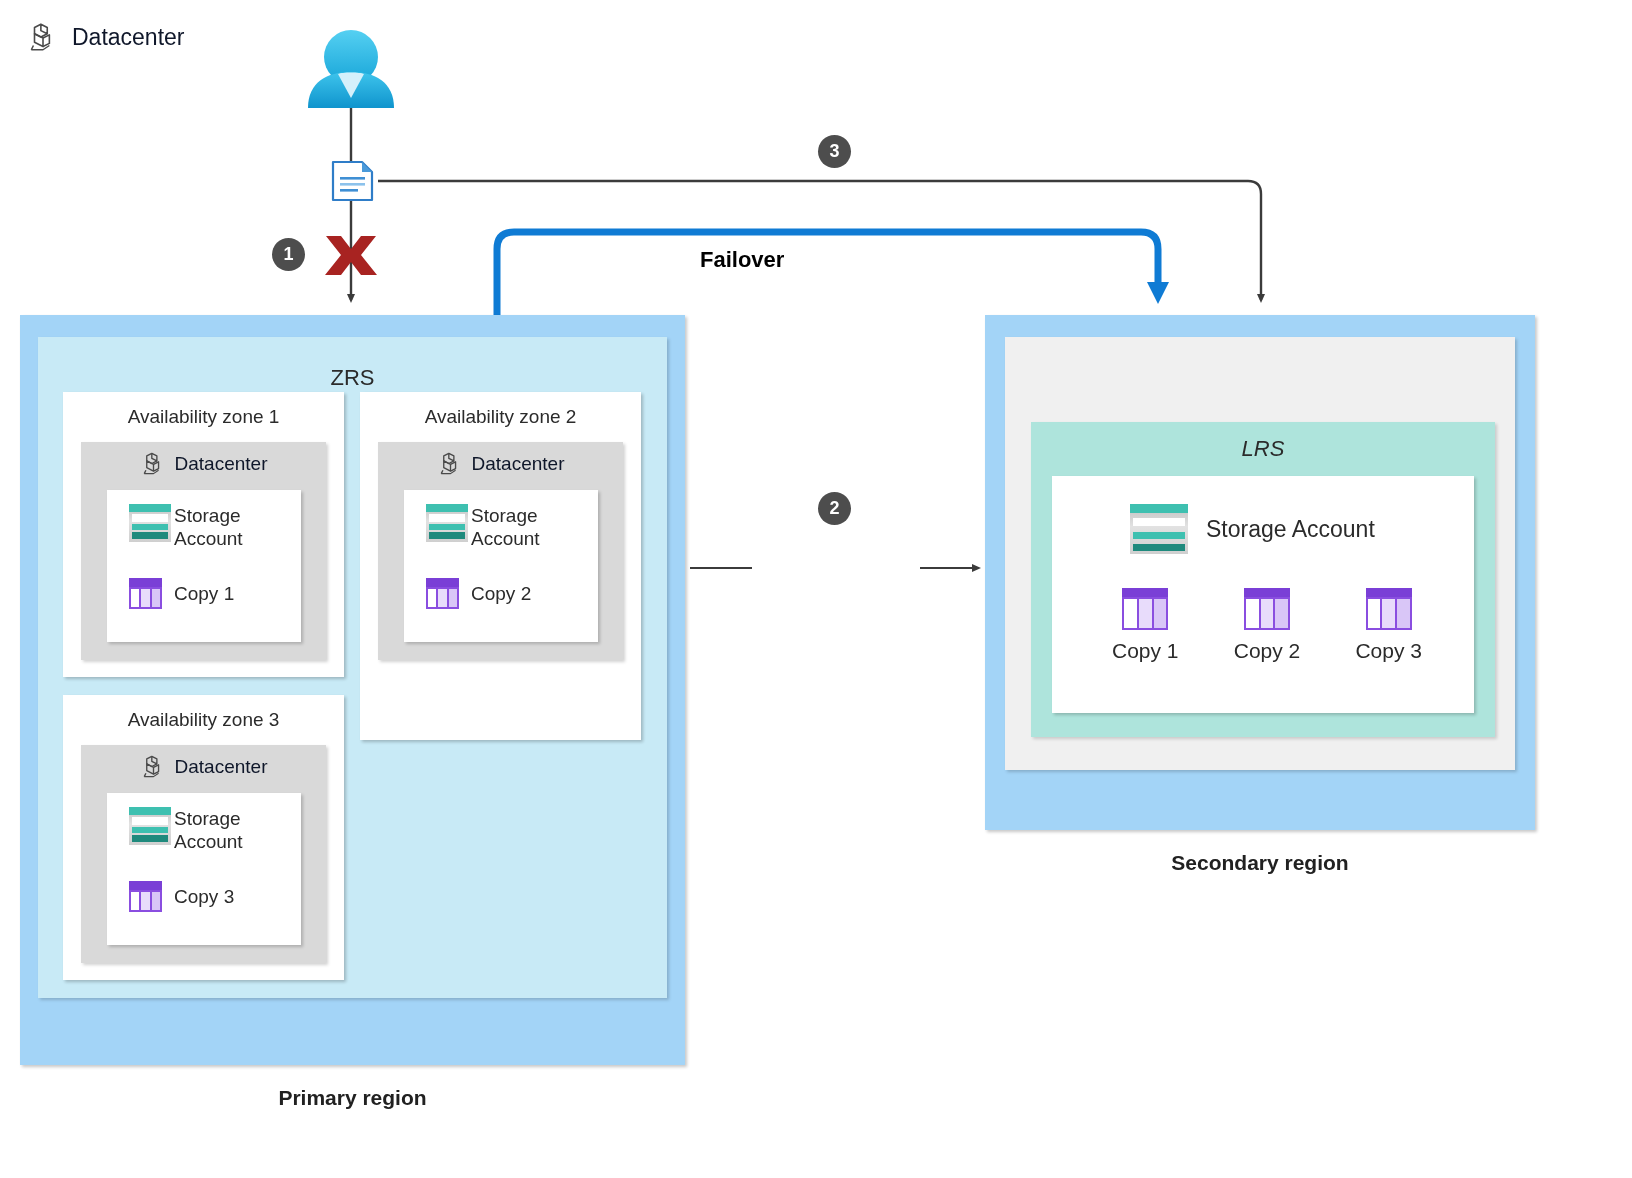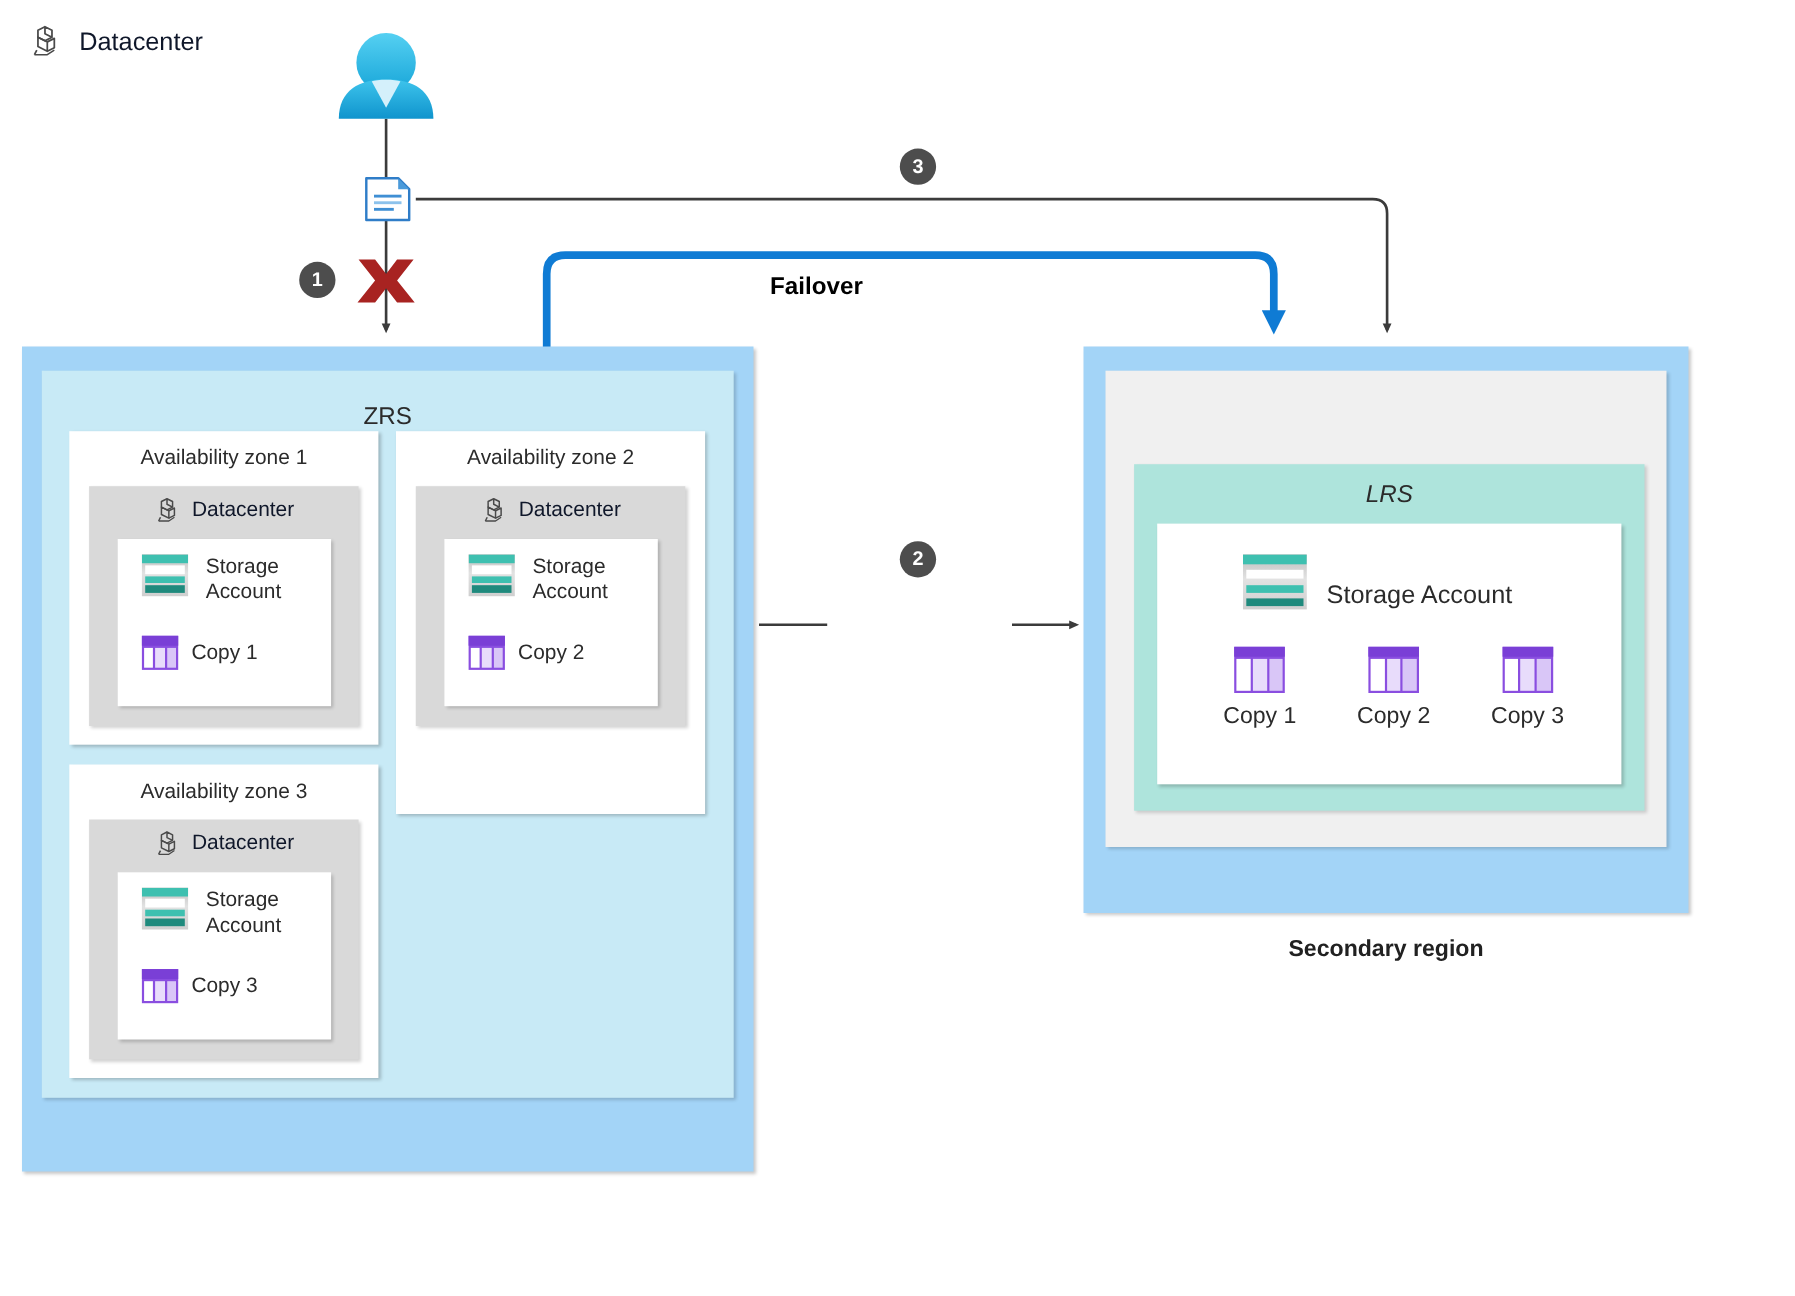--- a/index.html
+++ b/index.html
@@ -72,21 +72,21 @@
   .dc-inner {
     position: absolute; left: 26px; top: 48px;
     width: 194px; height: 152px;
     background: #ffffff;
     box-shadow: 2px 2px 3px rgba(0,0,0,.2);
   }
 
   
   .sa-row {
     position: absolute; left: 22px; top: 14px;
-    display: flex; align-items: flex-start; gap: 16px;
+    display: flex; align-items: flex-start; gap: 3px;
   }
   .sa-row .sa-text { font-size: 19px; color: #2b2b2b; line-height: 1.22; }
   .copy-row {
     position: absolute; left: 22px; top: 88px;
     display: flex; align-items: center; gap: 12px;
   }
   .copy-row .copy-text { font-size: 19px; color: #2b2b2b; }
 
   
   .sa-icon {
@@ -137,21 +137,21 @@
   #lrs-title { top: 14px; font-size: 22px; font-style: italic; }
 
   #lrs-inner {
     position: absolute; left: 1052px; top: 476px;
     width: 422px; height: 237px;
     background: #ffffff;
     box-shadow: 2px 2px 3px rgba(0,0,0,.2);
   }
   #sec-sa-row {
     position: absolute; left: 78px; top: 28px;
-    display: flex; align-items: flex-end; gap: 18px;
+    display: flex; align-items: center; gap: 18px;
   }
   #sec-sa-row .sa-icon { width: 58px; height: 50px; }
   #sec-sa-row .sa-text { font-size: 23px; color: #2b2b2b; }
 
   #sec-copies {
     position: absolute; left: 60px; top: 112px;
     width: 310px;
     display: flex; justify-content: space-between;
   }
   .sec-copy-cell { display: flex; flex-direction: column; align-items: center; gap: 9px; }
@@ -362,20 +362,21 @@
                 <span></span>
                 <span></span>
               </span>
           </span>
           <span class="copy-text">Copy 3</span>
         </div>
       </div>
     </div>
   </div>
 
+  <div class="region-caption" id="primary-region-caption">Primary region</div>
 
   <div class="region-box" id="secondary-region-box"></div>
 
   <div id="secondary-dc-panel"></div>
 
   <div id="secondary-dc-head">
     <svg width="34" height="34" viewBox="0 0 32 32">
       <g fill="none" stroke="#4a4a4a" stroke-width="1.5" stroke-linejoin="round">
         <path d="M14 4 L20 7 L20 13 L14 10 Z"></path>
         <path d="M14 4 L8 7 L8 13 L14 16 L20 13"></path>

